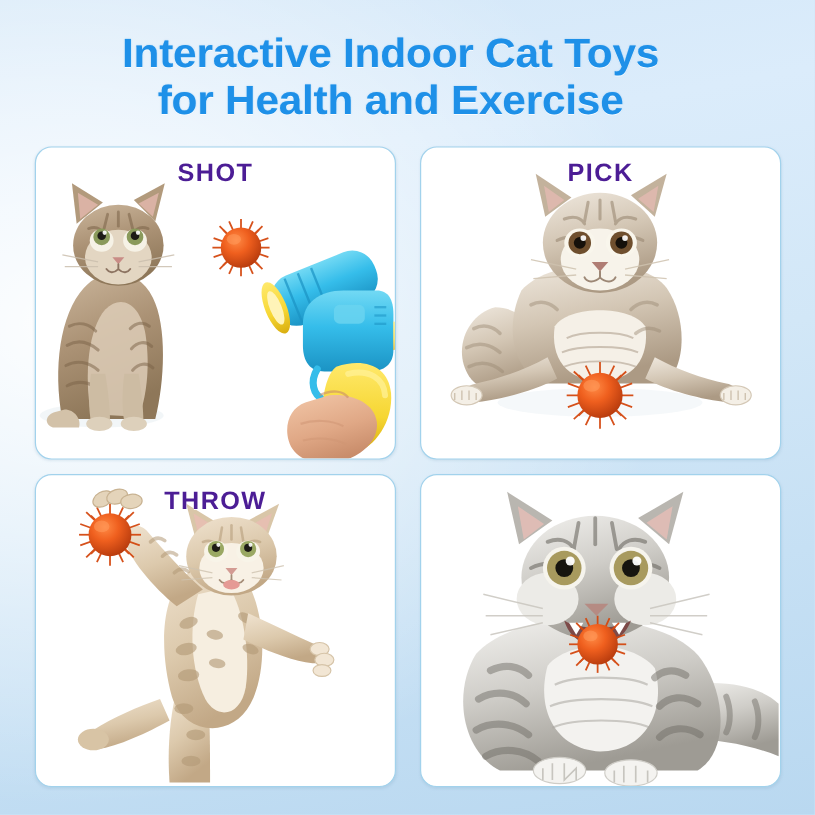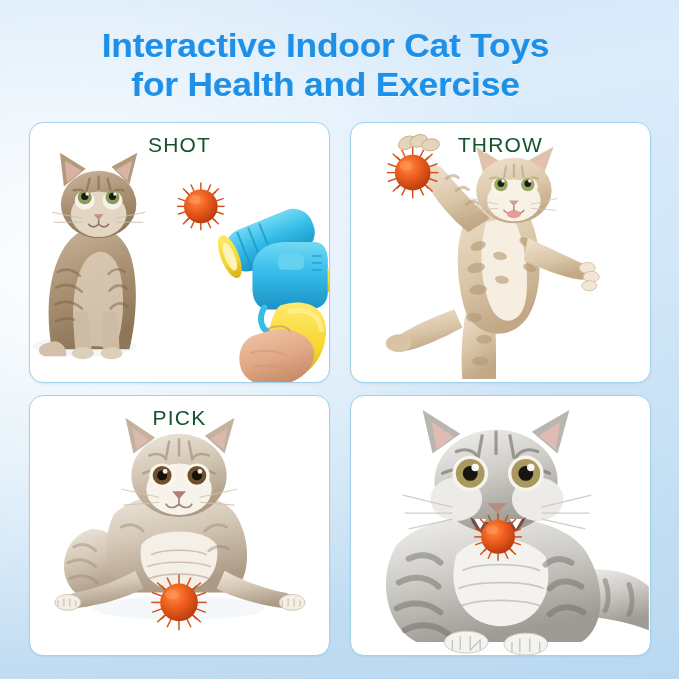--- a/index.html
+++ b/index.html
@@ -33,21 +33,21 @@
     position:absolute;left:29px;top:122px;width:622px;height:534px;
     display:grid;grid-template-columns:301px 301px;grid-template-rows:261px 261px;
     gap:12px 20px;
   }
   .card{
     position:relative;background:#ffffff;border:1px solid #a2d2ec;border-radius:14px;
     overflow:hidden;box-shadow:0 1px 2px rgba(120,160,190,0.18);
   }
   .card-label{
     position:absolute;left:0;top:10px;width:100%;text-align:center;
-    font-size:21px;font-weight:normal;color:#14532d;letter-spacing:1.2px;
+    font-size:21px;font-weight:bold;color:#4c1d95;letter-spacing:1.2px;
     text-shadow:0 1px 0 rgba(255,255,255,0.9);
     z-index:6;pointer-events:none;
   }
   .scene{position:absolute;left:0;top:0;width:100%;height:100%;}
   .scene svg{display:block;width:100%;height:100%;}
 </style>
 </head>
 <body>
 
 <div id="poster">
@@ -214,20 +214,136 @@
                      C276 259 288 244 286 230 C284 214 264 206 246 208 Z" fill="url(#skinG)"></path>
             <path d="M238 208 C248 203 258 204 262 210" stroke="#c98d6b" stroke-width="2" fill="none" opacity="0.6"></path>
             <path d="M222 232 C234 228 248 229 258 234" stroke="#cf9574" stroke-width="1.8" fill="none" opacity="0.55"></path>
             <path d="M224 246 C236 243 250 244 260 249" stroke="#cf9574" stroke-width="1.8" fill="none" opacity="0.5"></path>
           </g>
         </svg>
       </div>
     </div>
 
     <div class="card">
+      <div class="card-label">PICK</div>
+      <div class="scene">
+        <svg viewBox="0 0 301 261" preserveAspectRatio="xMidYMid meet">
+          <defs>
+            <radialGradient id="ballG3" cx="38%" cy="32%" r="72%">
+              <stop offset="0%" stop-color="#ff8a45"></stop>
+              <stop offset="45%" stop-color="#ef5f1e"></stop>
+              <stop offset="100%" stop-color="#b63a0d"></stop>
+            </radialGradient>
+            <linearGradient id="furC" x1="0" y1="0" x2="0.3" y2="1">
+              <stop offset="0%" stop-color="#efe8de"></stop>
+              <stop offset="50%" stop-color="#d3c6b4"></stop>
+              <stop offset="100%" stop-color="#ac9a84"></stop>
+            </linearGradient>
+          </defs>
+
+          <g>
+            <ellipse cx="150" cy="214" rx="86" ry="12" fill="#eef3f6" opacity="0.6"></ellipse>
+
+            <path d="M62 134 C38 140 26 170 40 192 C52 210 84 208 96 188 C106 170 92 134 62 134 Z" fill="url(#furC)"></path>
+            <g stroke="#9b8a74" stroke-width="3" fill="none" opacity="0.45" stroke-linecap="round">
+              <path d="M44 152 C52 148 60 150 66 156"></path>
+              <path d="M38 168 C48 163 58 165 66 172"></path>
+              <path d="M40 184 C50 179 60 181 68 188"></path>
+            </g>
+
+            <path d="M84 120 C70 150 76 186 102 198 L204 198 C222 186 224 144 206 118 C186 90 108 92 84 120 Z" fill="url(#furC)"></path>
+
+            <path d="M112 150 C108 176 122 196 150 196 C178 196 192 176 188 150 C176 132 124 132 112 150 Z" fill="#f5f0e7"></path>
+            <g stroke="#b1a291" stroke-width="1.6" fill="none" opacity="0.6">
+              <path d="M122 160 C134 154 166 154 178 160"></path>
+              <path d="M118 172 C132 166 168 166 182 172"></path>
+              <path d="M120 184 C134 178 166 178 180 184"></path>
+            </g>
+            <g stroke="#9b8a74" stroke-width="3" fill="none" opacity="0.45" stroke-linecap="round">
+              <path d="M92 132 C100 128 108 130 114 136"></path>
+              <path d="M198 132 C190 128 182 130 176 136"></path>
+              <path d="M200 154 C192 150 186 151 180 156"></path>
+            </g>
+
+            <path d="M106 176 C88 186 66 194 46 198 C34 200 32 212 44 214 C66 212 96 204 114 194 Z" fill="url(#furC)"></path>
+            <path d="M196 176 C214 186 236 194 256 198 C268 200 270 212 258 214 C236 212 206 204 188 194 Z" fill="url(#furC)"></path>
+
+            <g fill="#f4efe6" stroke="#d4c8b6" stroke-width="1">
+              <ellipse cx="38" cy="208" rx="13" ry="8"></ellipse>
+              <path d="M28 206 L28 212 M34 204 L34 212 M40 204 L40 212 M46 206 L46 212" stroke="#cfc3b1" stroke-width="1.2"></path>
+              <ellipse cx="264" cy="208" rx="13" ry="8"></ellipse>
+              <path d="M254 206 L254 212 M260 204 L260 212 M266 204 L266 212 M272 206 L272 212" stroke="#cfc3b1" stroke-width="1.2"></path>
+            </g>
+
+            <g>
+              <path d="M104 58 L96 22 L126 42 Z" fill="#c3b29c"></path>
+              <path d="M107 54 L103 32 L120 44 Z" fill="#e3b9b2" opacity="0.8"></path>
+              <path d="M196 58 L206 22 L176 40 Z" fill="#c3b29c"></path>
+              <path d="M195 54 L199 32 L182 43 Z" fill="#e3b9b2" opacity="0.8"></path>
+              <ellipse cx="150" cy="80" rx="48" ry="42" fill="url(#furC)"></ellipse>
+              <ellipse cx="150" cy="94" rx="33" ry="26" fill="#f7f3ea"></ellipse>
+              <g stroke="#9b8a74" stroke-width="2.6" fill="none" opacity="0.6" stroke-linecap="round">
+                <path d="M140 46 L137 62"></path>
+                  <path d="M150 44 L150 60"></path>
+                  <path d="M160 46 L163 62"></path>
+                <path d="M120 60 C128 57 134 59 137 64"></path>
+                  <path d="M180 60 C172 57 166 59 163 64"></path>
+                <path d="M114 78 C122 74 128 75 132 79"></path>
+                  <path d="M186 78 C178 74 172 75 168 79"></path>
+              </g>
+              <ellipse cx="133" cy="80" rx="13" ry="12" fill="#f9f6ec"></ellipse>
+              <ellipse cx="168" cy="80" rx="13" ry="12" fill="#f9f6ec"></ellipse>
+              <circle cx="133" cy="80" r="9.5" fill="#6f4f2e"></circle>
+              <circle cx="168" cy="80" r="9.5" fill="#6f4f2e"></circle>
+              <circle cx="133" cy="80" r="5" fill="#15100a"></circle>
+              <circle cx="168" cy="80" r="5" fill="#15100a"></circle>
+              <circle cx="136" cy="76" r="2.4" fill="#fff" opacity="0.92"></circle>
+              <circle cx="171" cy="76" r="2.4" fill="#fff" opacity="0.92"></circle>
+              <path d="M143 96 L157 96 L150 104 Z" fill="#b07d74"></path>
+              <path d="M150 104 L150 109 M150 109 C145 114 139 113 137 109 M150 109 C155 114 161 113 163 109" stroke="#9d8876" stroke-width="1.7" fill="none" stroke-linecap="round"></path>
+              <g stroke="#cfc3b0" stroke-width="1.1" opacity="0.85">
+                <path d="M130 102 L92 94"></path>
+                  <path d="M130 107 L94 110"></path>
+                <path d="M171 102 L208 94"></path>
+                  <path d="M171 107 L206 110"></path>
+              </g>
+            </g>
+          </g>
+
+          <g transform="translate(122,180)">
+            <g stroke="#d4480f" stroke-width="1.5" opacity="0.95">
+              <path d="M28 28 L28 0"></path>
+                <path d="M28 28 L40 3"></path>
+                <path d="M28 28 L50 8"></path>
+                <path d="M28 28 L55 18"></path>
+              <path d="M28 28 L56 28"></path>
+                <path d="M28 28 L55 38"></path>
+                <path d="M28 28 L50 48"></path>
+                <path d="M28 28 L40 53"></path>
+              <path d="M28 28 L28 56"></path>
+                <path d="M28 28 L16 53"></path>
+                <path d="M28 28 L6 48"></path>
+                <path d="M28 28 L1 38"></path>
+              <path d="M28 28 L0 28"></path>
+                <path d="M28 28 L1 18"></path>
+                <path d="M28 28 L6 8"></path>
+                <path d="M28 28 L16 3"></path>
+              <path d="M28 28 L46 11"></path>
+                <path d="M28 28 L10 11"></path>
+                <path d="M28 28 L46 45"></path>
+                <path d="M28 28 L10 45"></path>
+            </g>
+            <circle cx="28" cy="28" r="19" fill="url(#ballG3)"></circle>
+            <ellipse cx="21" cy="20" rx="7" ry="5" fill="#ff9a5c" opacity="0.55"></ellipse>
+          </g>
+        </svg>
+      </div>
+    </div>
+
+    <div class="card">
       <div class="card-label">THROW</div>
       <div class="scene">
         <svg viewBox="0 0 301 261" preserveAspectRatio="xMidYMid meet">
           <defs>
             <radialGradient id="ballG2" cx="38%" cy="32%" r="72%">
               <stop offset="0%" stop-color="#ff8a45"></stop>
               <stop offset="45%" stop-color="#ef5f1e"></stop>
               <stop offset="100%" stop-color="#b63a0d"></stop>
             </radialGradient>
             <linearGradient id="furB" x1="0" y1="0" x2="0.35" y2="1">
@@ -340,136 +456,20 @@
           <g fill="#e4d4ba" stroke="#c8b291" stroke-width="1">
             <ellipse cx="56" cy="20" rx="9" ry="6" transform="rotate(-30 56 20)"></ellipse>
             <ellipse cx="68" cy="18" rx="9" ry="6" transform="rotate(-18 68 18)"></ellipse>
             <ellipse cx="80" cy="22" rx="9" ry="6" transform="rotate(-6 80 22)"></ellipse>
           </g>
         </svg>
       </div>
     </div>
 
     <div class="card">
-      <div class="card-label">PICK</div>
-      <div class="scene">
-        <svg viewBox="0 0 301 261" preserveAspectRatio="xMidYMid meet">
-          <defs>
-            <radialGradient id="ballG3" cx="38%" cy="32%" r="72%">
-              <stop offset="0%" stop-color="#ff8a45"></stop>
-              <stop offset="45%" stop-color="#ef5f1e"></stop>
-              <stop offset="100%" stop-color="#b63a0d"></stop>
-            </radialGradient>
-            <linearGradient id="furC" x1="0" y1="0" x2="0.3" y2="1">
-              <stop offset="0%" stop-color="#efe8de"></stop>
-              <stop offset="50%" stop-color="#d3c6b4"></stop>
-              <stop offset="100%" stop-color="#ac9a84"></stop>
-            </linearGradient>
-          </defs>
-
-          <g>
-            <ellipse cx="150" cy="214" rx="86" ry="12" fill="#eef3f6" opacity="0.6"></ellipse>
-
-            <path d="M62 134 C38 140 26 170 40 192 C52 210 84 208 96 188 C106 170 92 134 62 134 Z" fill="url(#furC)"></path>
-            <g stroke="#9b8a74" stroke-width="3" fill="none" opacity="0.45" stroke-linecap="round">
-              <path d="M44 152 C52 148 60 150 66 156"></path>
-              <path d="M38 168 C48 163 58 165 66 172"></path>
-              <path d="M40 184 C50 179 60 181 68 188"></path>
-            </g>
-
-            <path d="M84 120 C70 150 76 186 102 198 L204 198 C222 186 224 144 206 118 C186 90 108 92 84 120 Z" fill="url(#furC)"></path>
-
-            <path d="M112 150 C108 176 122 196 150 196 C178 196 192 176 188 150 C176 132 124 132 112 150 Z" fill="#f5f0e7"></path>
-            <g stroke="#b1a291" stroke-width="1.6" fill="none" opacity="0.6">
-              <path d="M122 160 C134 154 166 154 178 160"></path>
-              <path d="M118 172 C132 166 168 166 182 172"></path>
-              <path d="M120 184 C134 178 166 178 180 184"></path>
-            </g>
-            <g stroke="#9b8a74" stroke-width="3" fill="none" opacity="0.45" stroke-linecap="round">
-              <path d="M92 132 C100 128 108 130 114 136"></path>
-              <path d="M198 132 C190 128 182 130 176 136"></path>
-              <path d="M200 154 C192 150 186 151 180 156"></path>
-            </g>
-
-            <path d="M106 176 C88 186 66 194 46 198 C34 200 32 212 44 214 C66 212 96 204 114 194 Z" fill="url(#furC)"></path>
-            <path d="M196 176 C214 186 236 194 256 198 C268 200 270 212 258 214 C236 212 206 204 188 194 Z" fill="url(#furC)"></path>
-
-            <g fill="#f4efe6" stroke="#d4c8b6" stroke-width="1">
-              <ellipse cx="38" cy="208" rx="13" ry="8"></ellipse>
-              <path d="M28 206 L28 212 M34 204 L34 212 M40 204 L40 212 M46 206 L46 212" stroke="#cfc3b1" stroke-width="1.2"></path>
-              <ellipse cx="264" cy="208" rx="13" ry="8"></ellipse>
-              <path d="M254 206 L254 212 M260 204 L260 212 M266 204 L266 212 M272 206 L272 212" stroke="#cfc3b1" stroke-width="1.2"></path>
-            </g>
-
-            <g>
-              <path d="M104 58 L96 22 L126 42 Z" fill="#c3b29c"></path>
-              <path d="M107 54 L103 32 L120 44 Z" fill="#e3b9b2" opacity="0.8"></path>
-              <path d="M196 58 L206 22 L176 40 Z" fill="#c3b29c"></path>
-              <path d="M195 54 L199 32 L182 43 Z" fill="#e3b9b2" opacity="0.8"></path>
-              <ellipse cx="150" cy="80" rx="48" ry="42" fill="url(#furC)"></ellipse>
-              <ellipse cx="150" cy="94" rx="33" ry="26" fill="#f7f3ea"></ellipse>
-              <g stroke="#9b8a74" stroke-width="2.6" fill="none" opacity="0.6" stroke-linecap="round">
-                <path d="M140 46 L137 62"></path>
-                  <path d="M150 44 L150 60"></path>
-                  <path d="M160 46 L163 62"></path>
-                <path d="M120 60 C128 57 134 59 137 64"></path>
-                  <path d="M180 60 C172 57 166 59 163 64"></path>
-                <path d="M114 78 C122 74 128 75 132 79"></path>
-                  <path d="M186 78 C178 74 172 75 168 79"></path>
-              </g>
-              <ellipse cx="133" cy="80" rx="13" ry="12" fill="#f9f6ec"></ellipse>
-              <ellipse cx="168" cy="80" rx="13" ry="12" fill="#f9f6ec"></ellipse>
-              <circle cx="133" cy="80" r="9.5" fill="#6f4f2e"></circle>
-              <circle cx="168" cy="80" r="9.5" fill="#6f4f2e"></circle>
-              <circle cx="133" cy="80" r="5" fill="#15100a"></circle>
-              <circle cx="168" cy="80" r="5" fill="#15100a"></circle>
-              <circle cx="136" cy="76" r="2.4" fill="#fff" opacity="0.92"></circle>
-              <circle cx="171" cy="76" r="2.4" fill="#fff" opacity="0.92"></circle>
-              <path d="M143 96 L157 96 L150 104 Z" fill="#b07d74"></path>
-              <path d="M150 104 L150 109 M150 109 C145 114 139 113 137 109 M150 109 C155 114 161 113 163 109" stroke="#9d8876" stroke-width="1.7" fill="none" stroke-linecap="round"></path>
-              <g stroke="#cfc3b0" stroke-width="1.1" opacity="0.85">
-                <path d="M130 102 L92 94"></path>
-                  <path d="M130 107 L94 110"></path>
-                <path d="M171 102 L208 94"></path>
-                  <path d="M171 107 L206 110"></path>
-              </g>
-            </g>
-          </g>
-
-          <g transform="translate(122,180)">
-            <g stroke="#d4480f" stroke-width="1.5" opacity="0.95">
-              <path d="M28 28 L28 0"></path>
-                <path d="M28 28 L40 3"></path>
-                <path d="M28 28 L50 8"></path>
-                <path d="M28 28 L55 18"></path>
-              <path d="M28 28 L56 28"></path>
-                <path d="M28 28 L55 38"></path>
-                <path d="M28 28 L50 48"></path>
-                <path d="M28 28 L40 53"></path>
-              <path d="M28 28 L28 56"></path>
-                <path d="M28 28 L16 53"></path>
-                <path d="M28 28 L6 48"></path>
-                <path d="M28 28 L1 38"></path>
-              <path d="M28 28 L0 28"></path>
-                <path d="M28 28 L1 18"></path>
-                <path d="M28 28 L6 8"></path>
-                <path d="M28 28 L16 3"></path>
-              <path d="M28 28 L46 11"></path>
-                <path d="M28 28 L10 11"></path>
-                <path d="M28 28 L46 45"></path>
-                <path d="M28 28 L10 45"></path>
-            </g>
-            <circle cx="28" cy="28" r="19" fill="url(#ballG3)"></circle>
-            <ellipse cx="21" cy="20" rx="7" ry="5" fill="#ff9a5c" opacity="0.55"></ellipse>
-          </g>
-        </svg>
-      </div>
-    </div>
-
-    <div class="card">
       <div class="scene">
         <svg viewBox="0 0 301 261" preserveAspectRatio="xMidYMid meet">
           <defs>
             <radialGradient id="ballG4" cx="38%" cy="32%" r="72%">
               <stop offset="0%" stop-color="#ff8a45"></stop>
               <stop offset="45%" stop-color="#ef5f1e"></stop>
               <stop offset="100%" stop-color="#b63a0d"></stop>
             </radialGradient>
             <linearGradient id="furD" x1="0" y1="0" x2="0.35" y2="1">
               <stop offset="0%" stop-color="#f2f1ee"></stop>

